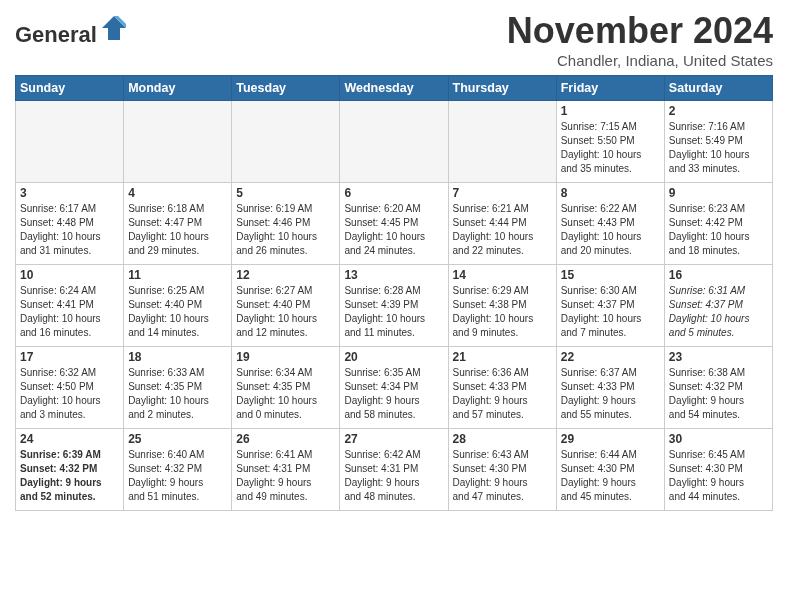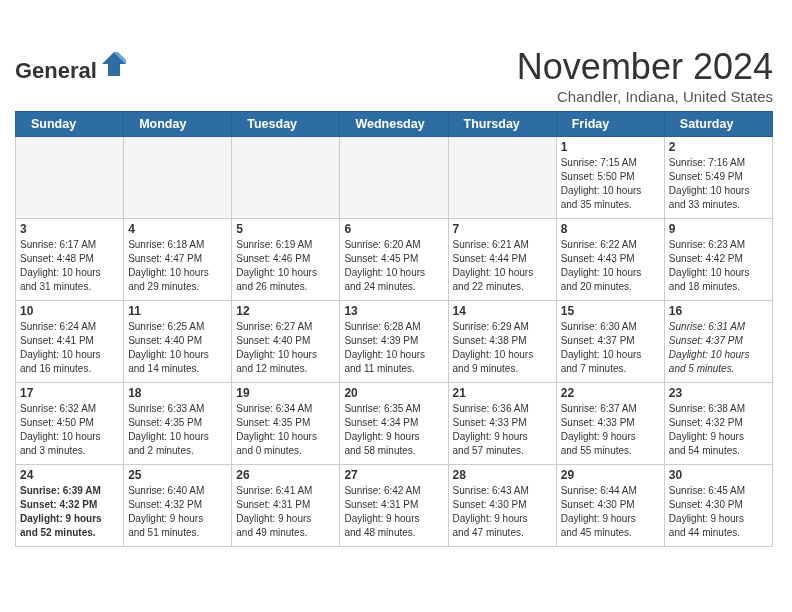--- a/index.html
+++ b/index.html
@@ -6,21 +6,20 @@
     body {
       font-family: Arial, sans-serif;
       background: #fff;
       width: 792px;
       height: 612px;
       overflow: hidden;
     }
     .page {
       width: 788px;
       padding: 10px 15px;
-      margin-top: 36px;
     }
     .header {
       display: flex;
       justify-content: space-between;
       align-items: flex-start;
       margin-bottom: 6px;
     }
     .logo {
       display: flex;
       align-items: center;
@@ -36,38 +35,38 @@
     .logo-icon {
       width: 28px;
       height: 28px;
       margin-left: 3px;
     }
     .title-block {
       text-align: right;
     }
     .month-title {
       font-size: 36px;
-      font-weight: normal;
+      font-weight: bold;
       color: #333;
     }
     .location {
       font-size: 15px;
       color: #555;
     }
     .calendar {
       width: 100%;
       border-collapse: collapse;
       table-layout: fixed;
     }
     .calendar th {
       background: #2e6da4;
       color: #fff;
       font-size: 12.5px;
       font-weight: bold;
-      padding: 5px 15px;
+      padding: 5px 4px;
       text-align: left;
       border: 1px solid #2a5f8f;
     }
     .calendar td {
       border: 1px solid #ccc;
       vertical-align: top;
       padding: 3px 4px;
       font-size: 10.5px;
       color: #333;
       height: 82px;

